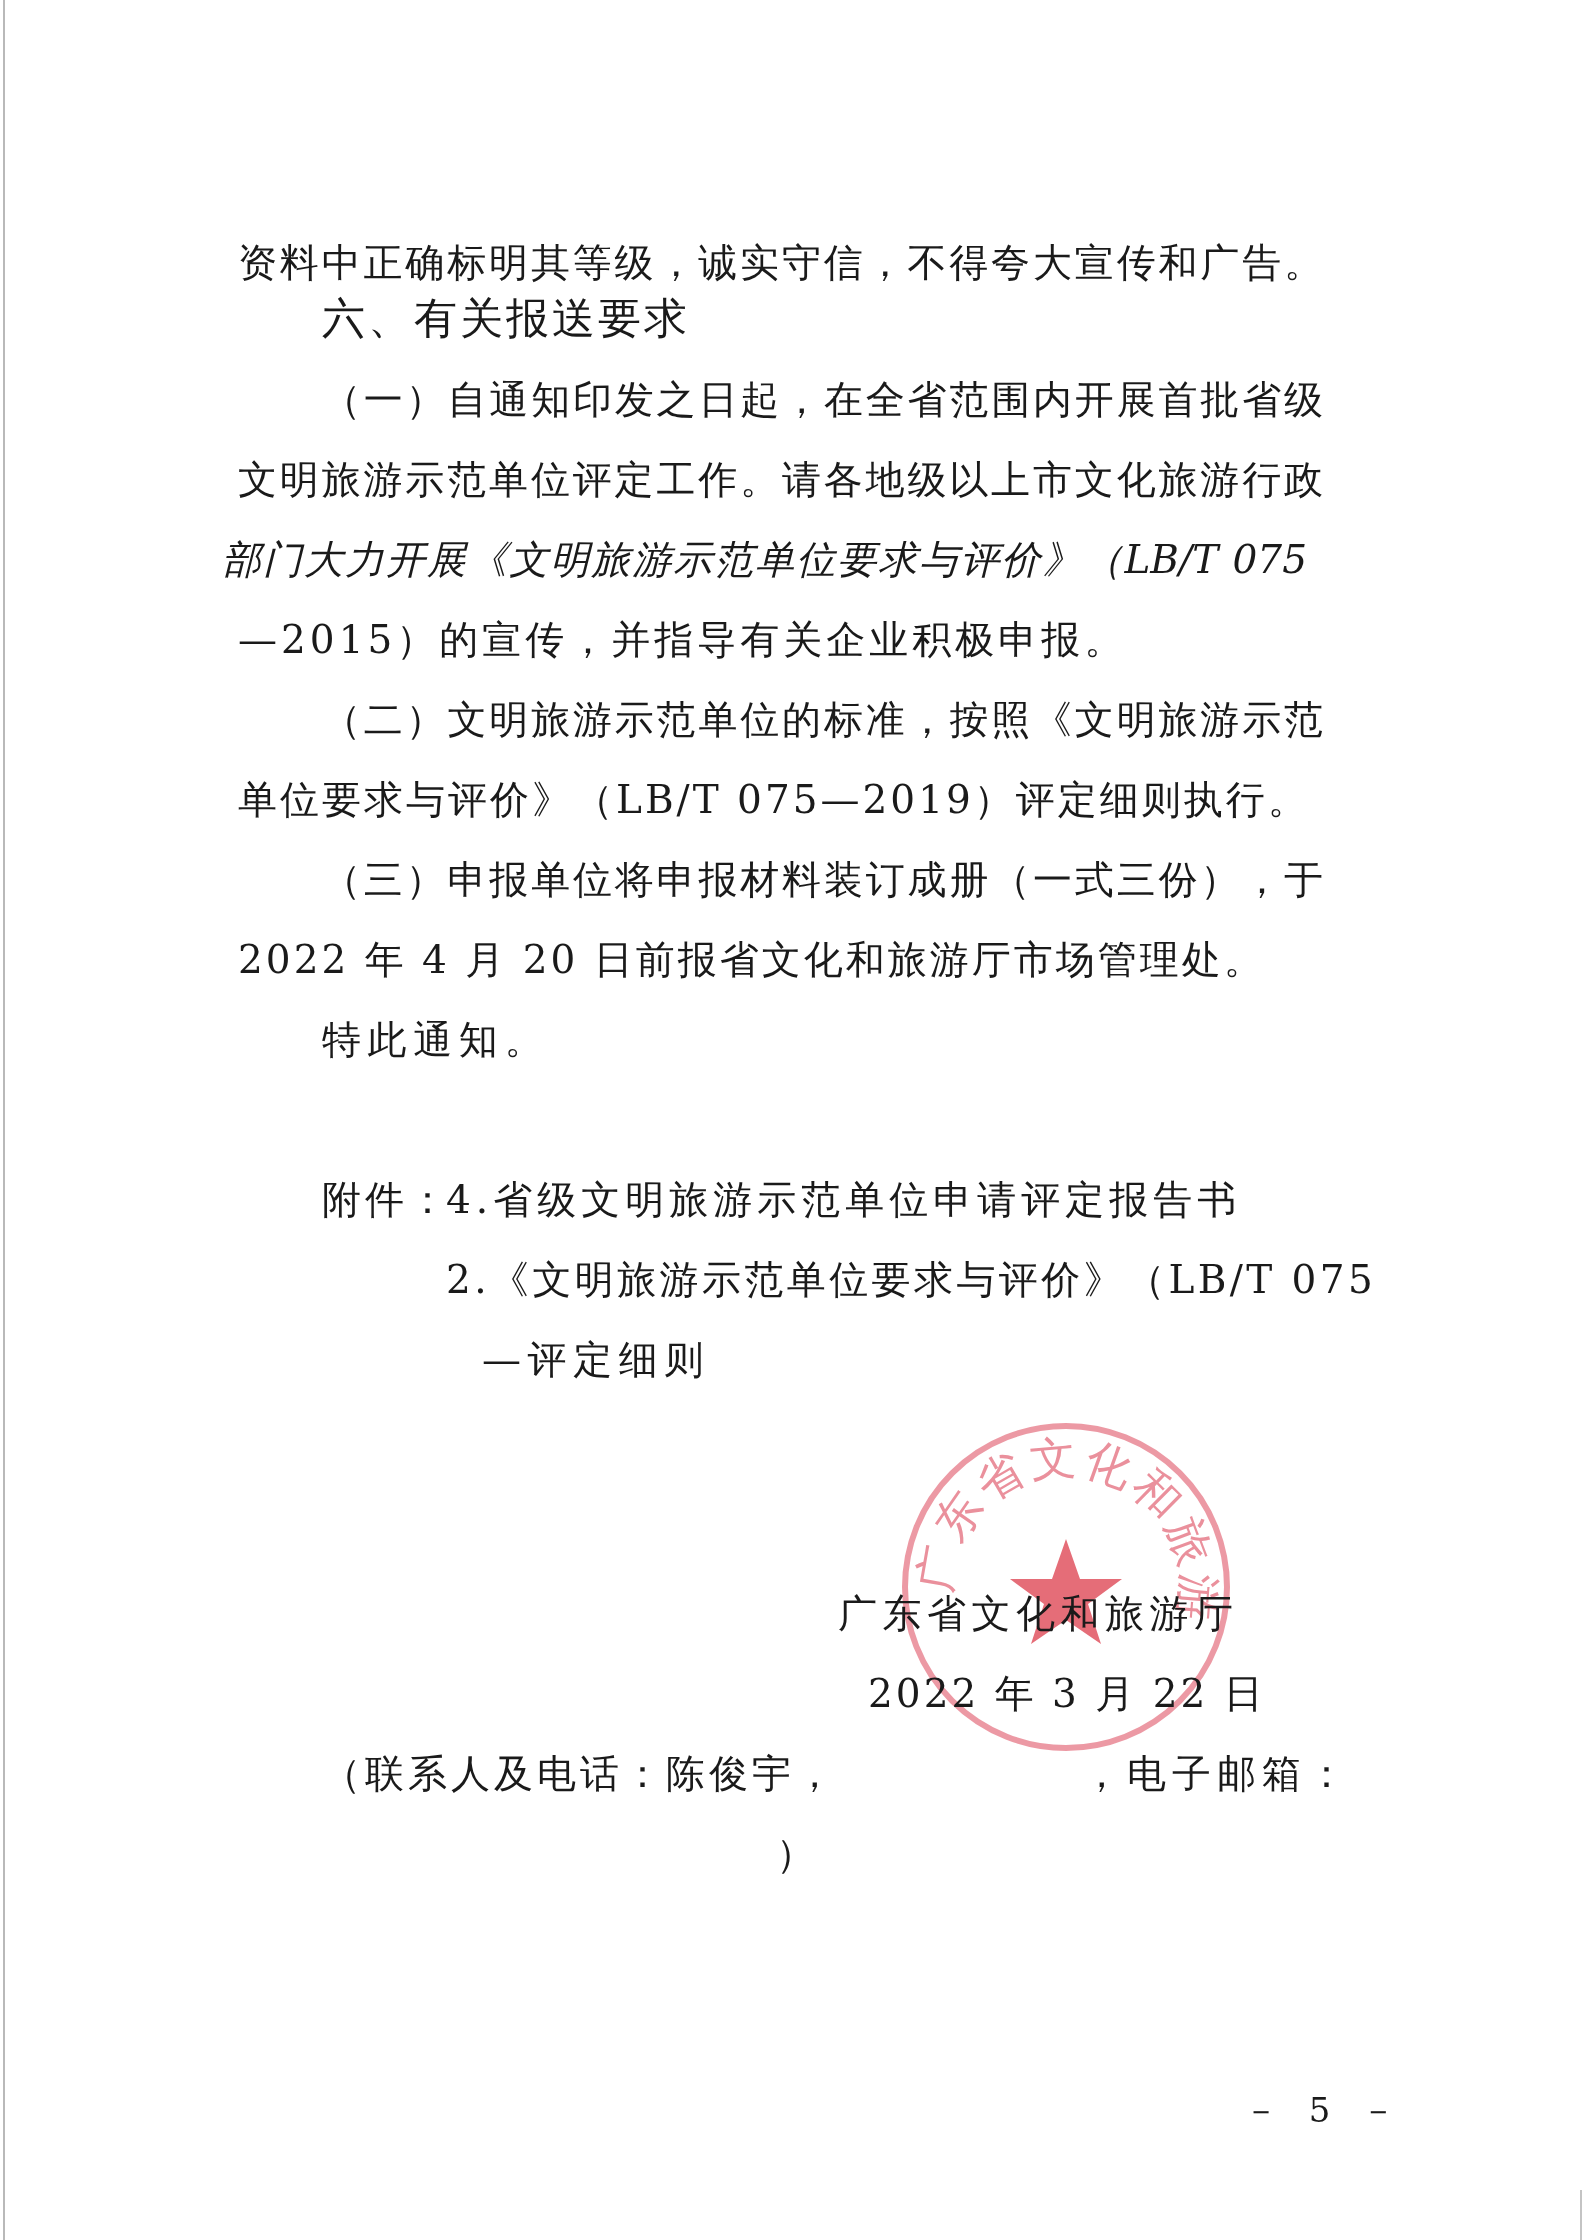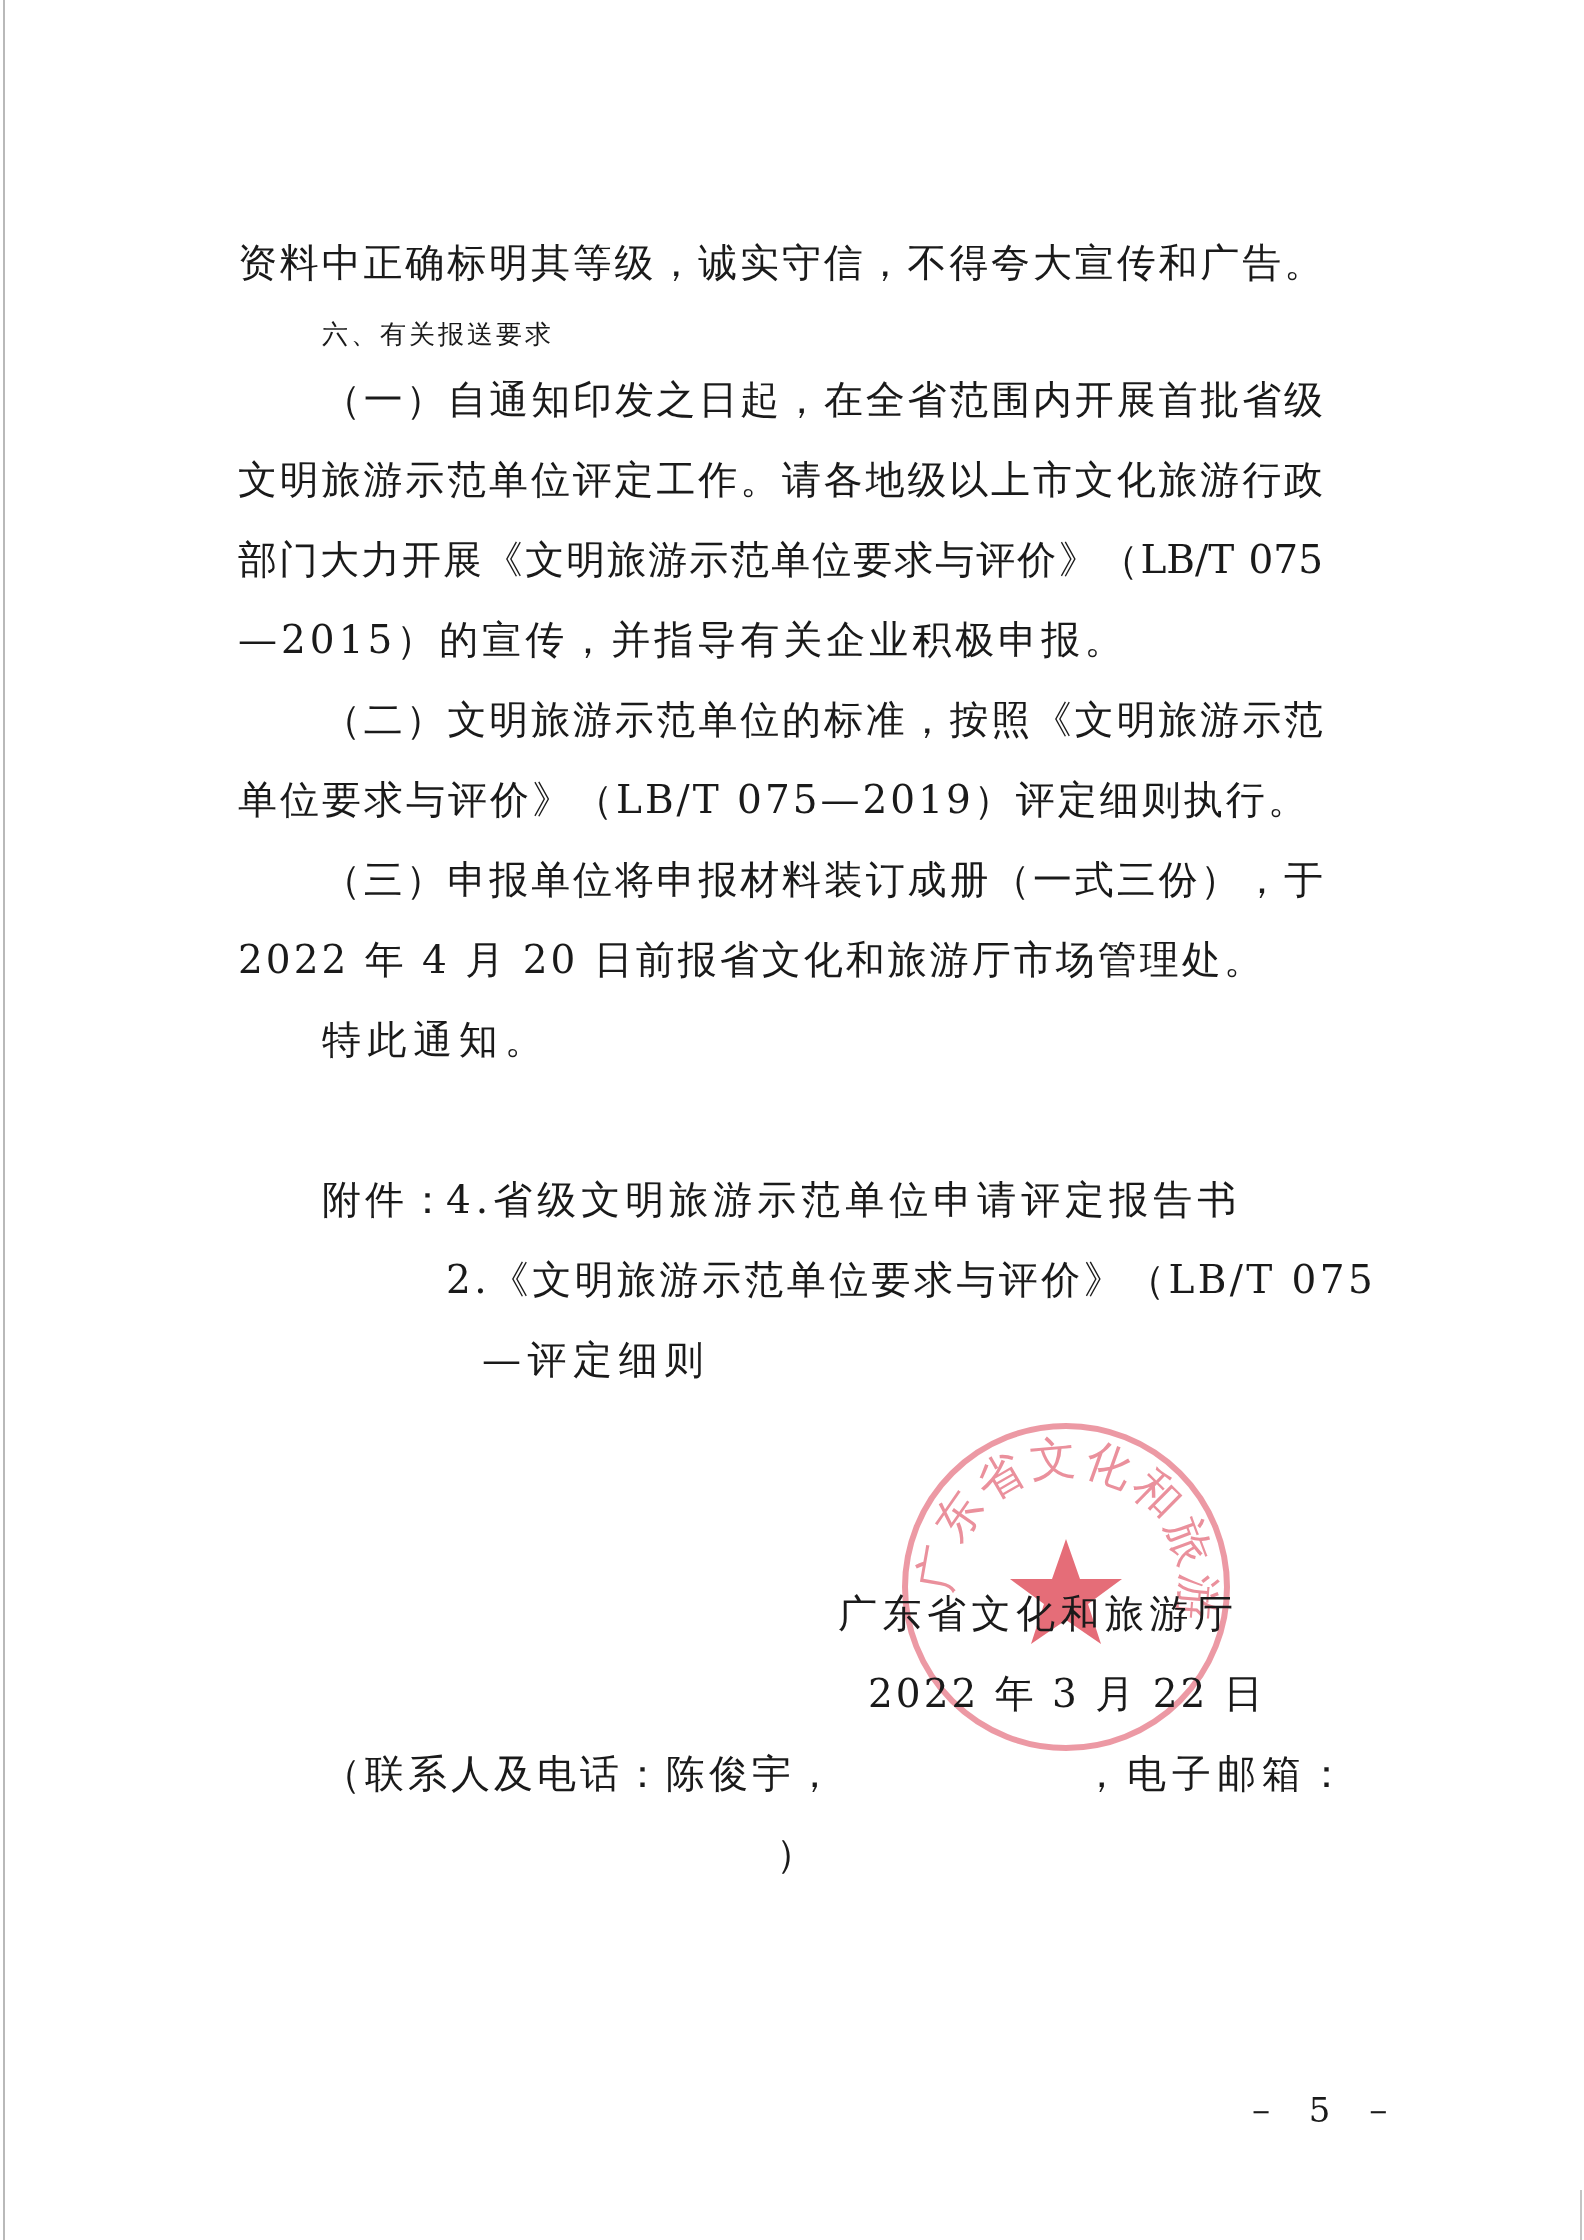--- a/index.html
+++ b/index.html
@@ -40,23 +40,22 @@
     }
     .justify {
       width: 1085px;
       text-align: justify;
       text-align-last: justify;
       letter-spacing: 0;
     }
     .heading {
       font-family: "DejaVu Sans", "Liberation Sans", sans-serif;
       font-weight: normal;
-      font-size: 26px;
+      font-size: 43px;
       letter-spacing: 3px;
-      margin-top: 16px;
     }
     .stamp {
       position: absolute;
       left: 902px;
       top: 1423px;
       width: 328px;
       height: 328px;
       border-radius: 50%;
       border: 6px solid rgba(220, 70, 90, 0.55);
       box-sizing: border-box;
@@ -83,21 +82,21 @@
 
 <div>
 
   <div class="line justify" style="left:238px; top:214px;margin-top:25px;">资料中正确标明其等级，诚实守信，不得夸大宣传和广告。</div>
 
   <div class="line heading" style="left:322px; top:294px;">六、有关报送要求</div>
 
   <div>
     <div class="line justify" style="left:238px; top:376px; width:1085px; padding-left:84px; box-sizing:border-box;">（一）自通知印发之日起，在全省范围内开展首批省级</div>
     <div class="line justify" style="left:238px; top:456px;">文明旅游示范单位评定工作。请各地级以上市文化旅游行政</div>
-    <div class="line justify" style="left:238px; top:536px;">部门大力开展《文明旅游示范单位要求与评价》（LB/T 075</div>
+    <div class="line justify" style="left:222px; top:536px;font-style:italic;">部门大力开展《文明旅游示范单位要求与评价》（LB/T 075</div>
     <div class="line" style="left:238px; top:616px; letter-spacing:4px;">—2015）的宣传，并指导有关企业积极申报。</div>
   </div>
 
   <div>
     <div class="line justify" style="left:238px; top:696px; width:1085px; padding-left:84px; box-sizing:border-box;">（二）文明旅游示范单位的标准，按照《文明旅游示范</div>
     <div class="line" style="left:238px; top:776px; letter-spacing:3px;text-align:center;">单位要求与评价》（LB/T 075—2019）评定细则执行。</div>
   </div>
 
   <div>
     <div class="line justify" style="left:238px; top:856px; width:1085px; padding-left:84px; box-sizing:border-box;">（三）申报单位将申报材料装订成册（一式三份），于</div>

